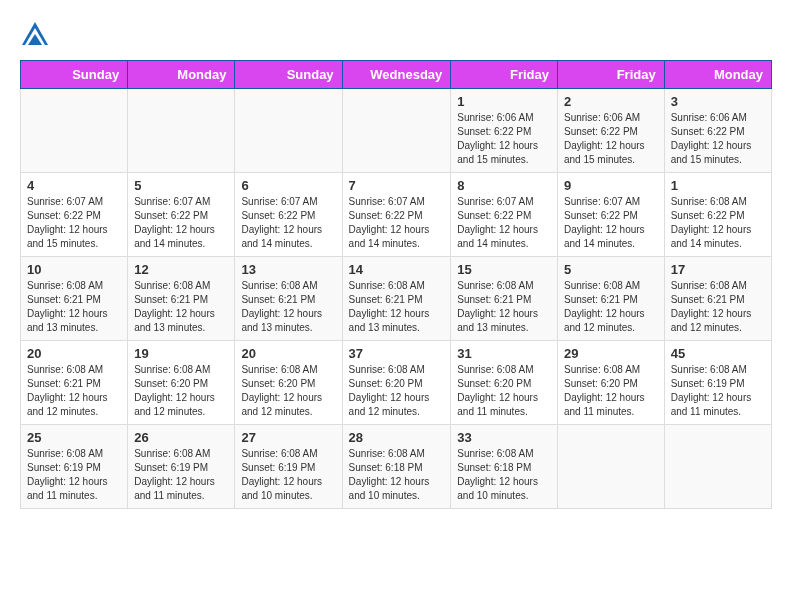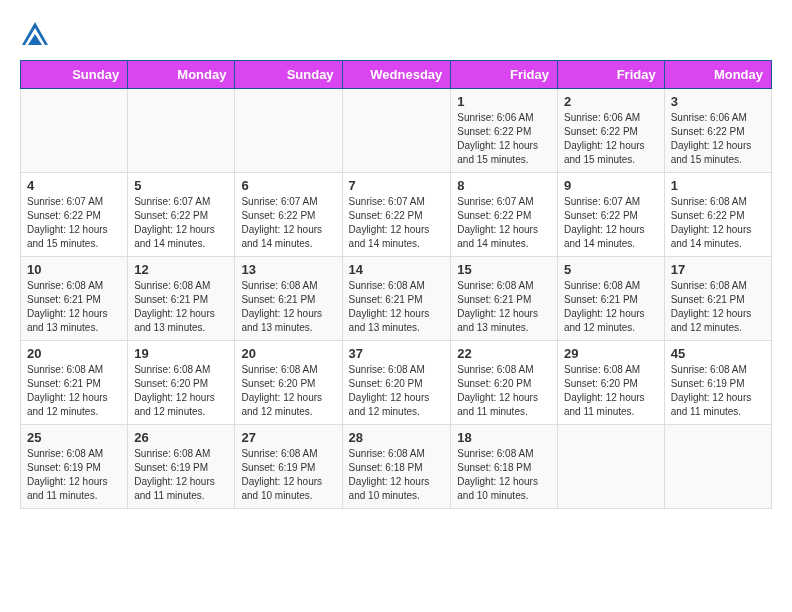--- a/index.html
+++ b/index.html
@@ -281,21 +281,21 @@
 and 12 minutes.</div>
         </td>
         <td>
           <span class="day-num">37</span>
           <div class="day-info" style="white-space: pre-line;">Sunrise: 6:08 AM
 Sunset: 6:20 PM
 Daylight: 12 hours
 and 12 minutes.</div>
         </td>
         <td>
-          <span class="day-num">22</span>
+          <span class="day-num">31</span>
           <div class="day-info" style="white-space: pre-line;">Sunrise: 6:08 AM
 Sunset: 6:20 PM
 Daylight: 12 hours
 and 11 minutes.</div>
         </td>
         <td>
           <span class="day-num">29</span>
           <div class="day-info" style="white-space: pre-line;">Sunrise: 6:08 AM
 Sunset: 6:20 PM
 Daylight: 12 hours
@@ -332,21 +332,21 @@
 and 10 minutes.</div>
         </td>
         <td>
           <span class="day-num">28</span>
           <div class="day-info" style="white-space: pre-line;">Sunrise: 6:08 AM
 Sunset: 6:18 PM
 Daylight: 12 hours
 and 10 minutes.</div>
         </td>
         <td>
-          <span class="day-num">18</span>
+          <span class="day-num">33</span>
           <div class="day-info" style="white-space: pre-line;">Sunrise: 6:08 AM
 Sunset: 6:18 PM
 Daylight: 12 hours
 and 10 minutes.</div>
         </td>
         <td class="empty-cell"></td>
         <td class="empty-cell"></td>
       </tr>
     </tbody>
 </table>

